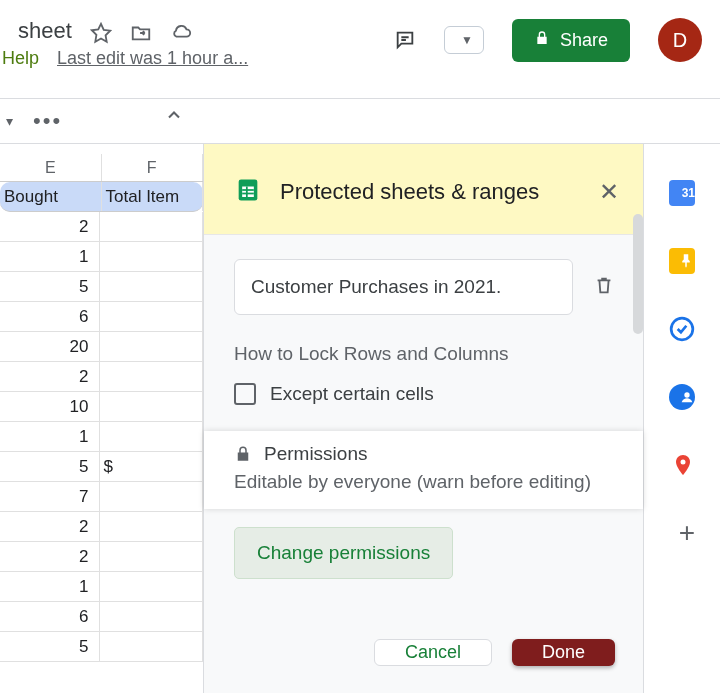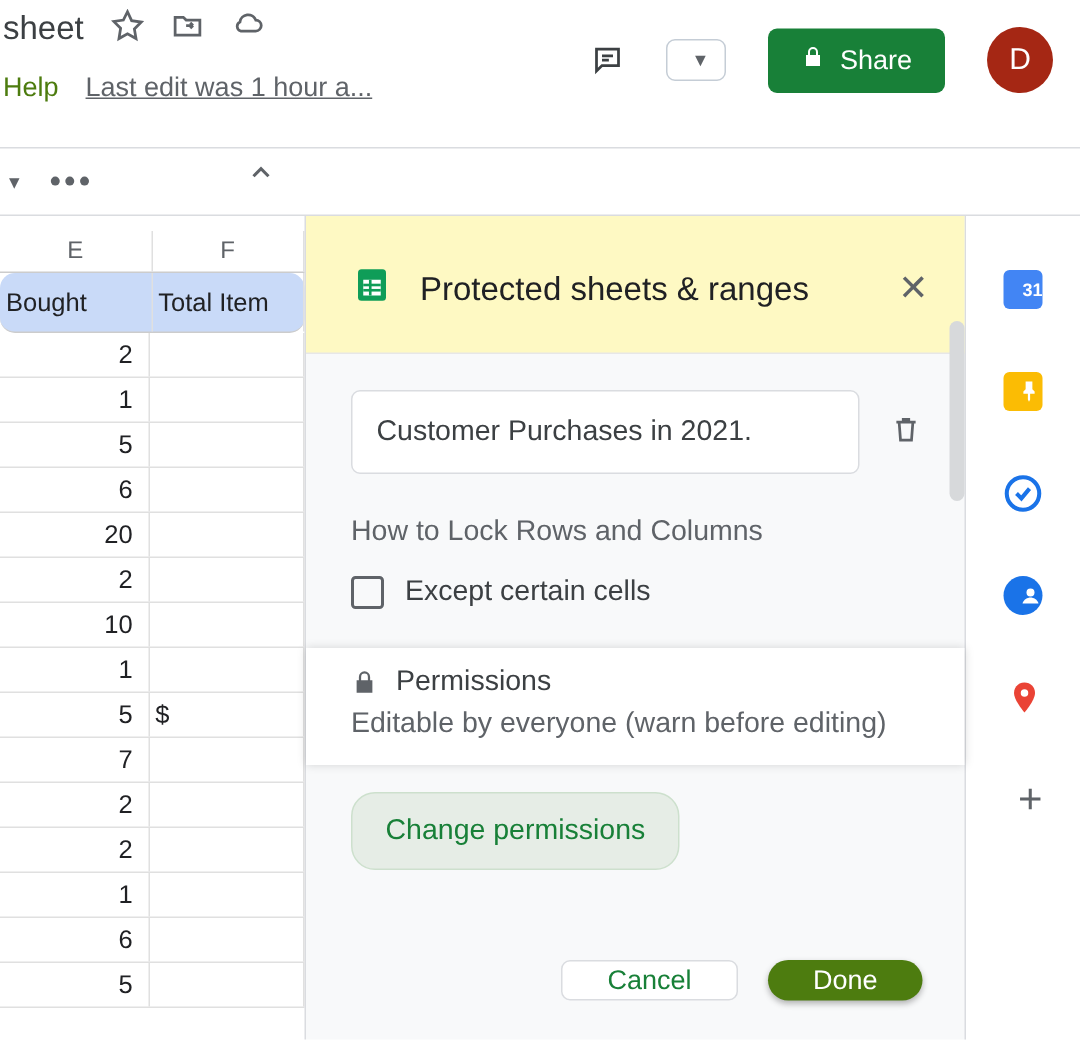--- a/index.html
+++ b/index.html
@@ -1,20 +1,20 @@
 <!DOCTYPE html>
 <html><head>
 <meta charset="utf-8">
 <style>
   * { box-sizing: border-box; margin: 0; padding: 0; font-family: Arial, Roboto, sans-serif; }
   body { width: 720px; height: 693px; overflow: hidden; background: #fff; position: relative; }
 
   
   .topbar { height: 90px; padding: 6px 18px 0 0; position: relative; }
-  .title-row { display: flex; align-items: flex-start; gap: 18px; height: 38px; }
+  .title-row { display: flex; align-items: flex-end; gap: 18px; height: 38px; padding-left: 16px; }
   .doc-title { font-size: 22px; color: #3c4043; padding-left: 2px; }
   .icon { color: #5f6368; display: inline-flex; align-items: center; justify-content: center; }
   .star-icon svg, .folder-icon svg, .cloud-icon svg, .comment-icon svg, .present-icon svg { width: 22px; height: 22px; }
   .right-cluster { position: absolute; right: 18px; top: 18px; display: flex; align-items: center; gap: 28px; }
   .present-btn { border: 1.5px solid #c5cdd6; border-radius: 6px; padding: 6px 10px; display: flex; align-items: center; gap: 6px; background: #fff; }
   .present-caret { color: #5f6368; font-size: 12px; }
   .share-btn { background: #188038; color: #fff; border-radius: 6px; padding: 11px 22px; font-size: 18px; font-weight: 500; display: flex; align-items: flex-start; gap: 10px; border: none; }
   .share-btn svg { width: 16px; height: 16px; fill: #fff; }
   .avatar { width: 44px; height: 44px; border-radius: 50%; background: #a52714; color: #fff; display: flex; align-items: center; justify-content: center; font-size: 20px; }
 
@@ -32,21 +32,21 @@
 
   
   .main { display: flex; position: relative; height: 555px; border-top: 1px solid #dadce0;}
   .sheet-area { width: 204px; border-right: 1px solid #dadce0; background: #fff; position: relative;}
   .side-panel { flex: 1; background: #f8f9fa; border-right: 1px solid #dadce0; position: relative; }
   .right-rail { width: 76px; background: #fff; display: flex; flex-direction: column; align-items: center; gap: 42px; padding-top: 36px; }
 
   
   .col-headers { display: flex; height: 28px; border-bottom: 1px solid #ccc; margin-top:10px; }
   .col-header { flex: 1; text-align: center; font-size: 16px; color: #5f6368; border-right: 1px solid #e0e0e0; display:flex; align-items:center; justify-content:center;}
-  .header-row2 { display: flex; height: 40px; background: #c9daf8; border-bottom: 1px solid #ccc; border-radius: 10px; }
+  .header-row2 { display: flex; height: 30px; background: #c9daf8; border-bottom: 1px solid #ccc; border-radius: 10px; }
   .header-cell { flex: 1; font-size: 17px; color: #202124; border-right: 1px solid #e0e0e0; display:flex; align-items:center; padding-left:4px; overflow:hidden; white-space:nowrap;}
   .data-rows { }
   .data-row { display: flex; height: 30px; border-bottom: 1px solid #e0e0e0; }
   .data-cell { flex: 1; border-right: 1px solid #e0e0e0; font-size: 17px; color: #202124; display:flex; align-items:center; justify-content:flex-end; padding-right:10px;}
   .data-cell.left { justify-content:flex-start; padding-left:4px; }
 
   
   .panel-header { display: flex; align-items: center; gap: 18px; padding: 28px 18px 22px 30px; background:#fef9c3; border-bottom:1px solid #e7e7e7;}
   .sheets-icon svg { width: 28px; height: 28px; }
   .panel-title { font-size: 22px; font-weight: 500; color: #202124; flex: 1; }
@@ -56,25 +56,25 @@
   .desc-input { flex: 1; border: 1px solid #dadce0; border-radius: 6px; padding: 16px 16px; font-size: 19px; color: #3c4043; background:#fff;}
   .trash-btn { color: #5f6368; padding:6px;}
   .trash-btn svg { width:22px; height:22px;}
   .subtle { color: #5f6368; font-size: 19px; margin-top: 28px; }
   .checkbox-row { display: flex; align-items: center; gap: 14px; margin-top: 18px; color:#3c4043; font-size:19px;}
   .checkbox { width: 22px; height: 22px; border: 2.4px solid #5f6368; border-radius: 3px; }
   .perm-block { background: #fff; margin: 26px -22px 4px -30px; padding: 12px 22px 16px 30px; box-shadow: 0 0 6px rgba(0,0,0,0.15);}
   .perm-header { display: flex; align-items: center; gap: 12px; color:#3c4043; font-size:19px; font-weight:500;}
   .perm-header svg { width:18px; height:18px; fill:#5f6368;}
   .perm-sub { color:#5f6368; font-size:19px; margin-top:6px;}
-  .change-btn { margin: 14px 0 0 0; background:#e6ede6; border:1px solid #cde0cd; color:#188038; font-size:19px; padding:14px 22px; border-radius:16px;}
+  .change-btn { margin: 14px 0 0 0; background:#e6ede6; border:1px solid #cde0cd; color:#188038; font-size:19px; padding:14px 22px; border-radius:5px;}
   .action-row { display:flex; justify-content:flex-end; gap:20px; margin:60px 6px 0 0;}
   .btn { font-size:18px; padding:2px 30px; border-radius:6px; border:none;}
   .btn-cancel { background:#fff; border:1px solid #dadce0; color:#188038;}
-  .btn-done { background:#4d7c0f; color:#fff; box-shadow: 0 2px 4px rgba(0,0,0,0.3); border-radius: 26px;}
+  .btn-done { background:#7f1d1d; color:#fff; box-shadow: 0 2px 4px rgba(0,0,0,0.3);}
 
   
   .rail-icon { width:26px; height:26px; display:flex; align-items:center; justify-content:flex-end; border-radius:4px;}
   .rail-calendar { background:#4285f4; color:#fff; font-size:12px; font-weight:bold;}
   .rail-keep { background:#fbbc04; color:#fff;}
   .rail-tasks { color:#4285f4; }
   .rail-contacts { background:#1a73e8; border-radius:50%; color:#fff;}
   .rail-maps svg { width:24px; height:24px;}
   .rail-plus { color:#5f6368; font-size:28px; font-weight:300;}
 

